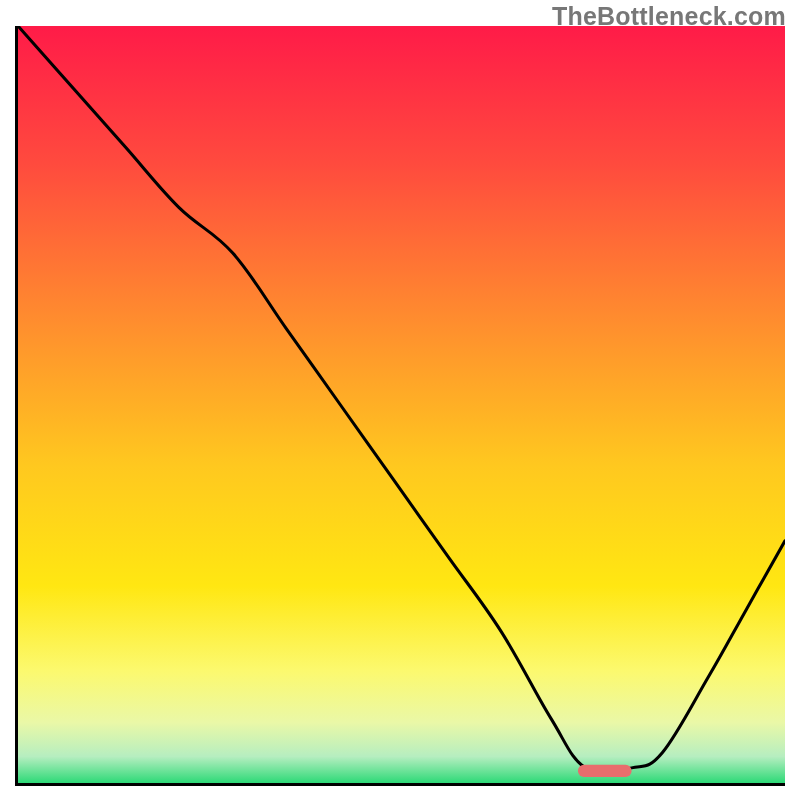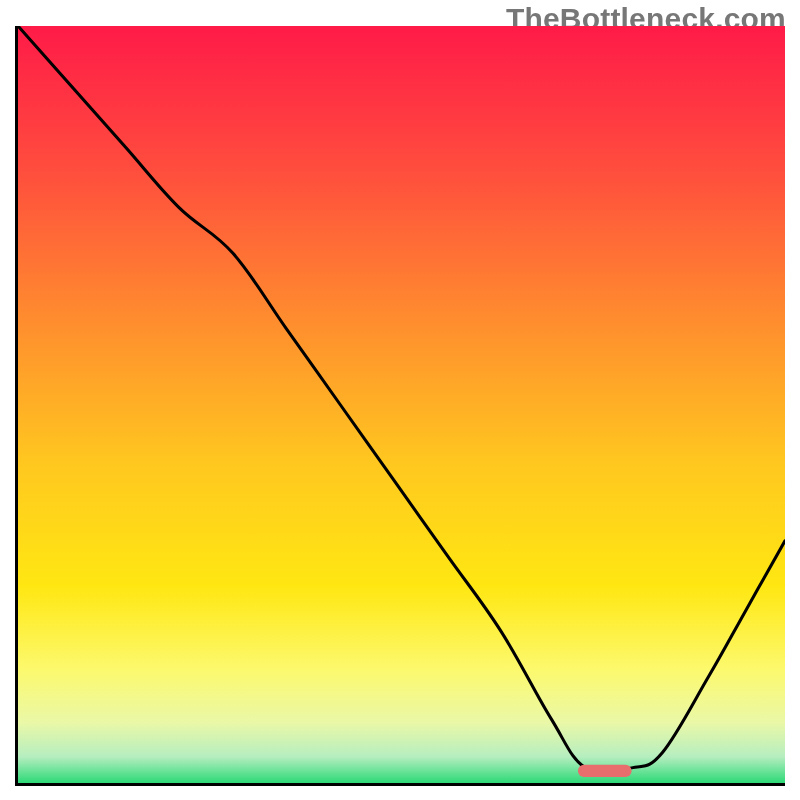--- a/index.html
+++ b/index.html
@@ -12,21 +12,21 @@
   }
   .frame {
     position: relative;
     width: 800px;
     height: 800px;
   }
   .watermark {
     position: absolute;
     top: 2px;
     right: 14px;
-    font-size: 30px;
+    font-size: 25px;
     font-weight: 600;
     color: #777777;
     letter-spacing: 0.2px;
   }
   .plot-border {
     position: absolute;
     left: 15px;
     top: 26px;
     width: 770px;
     height: 760px;

